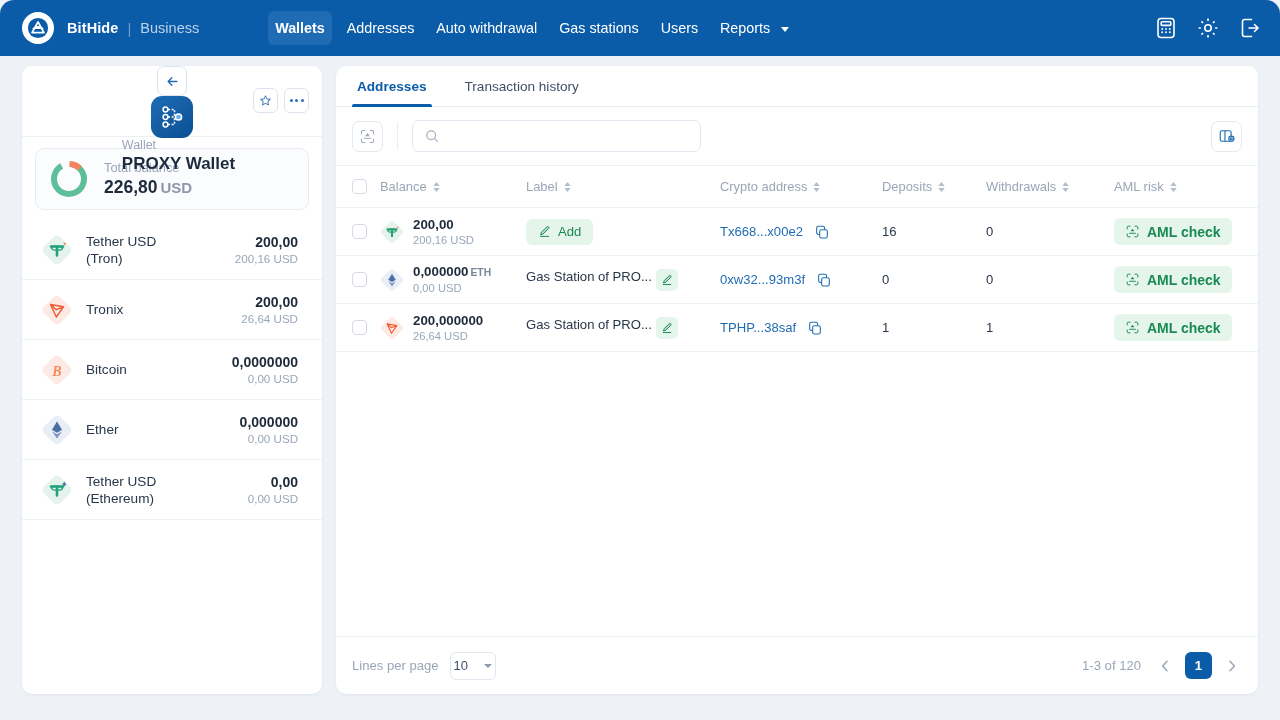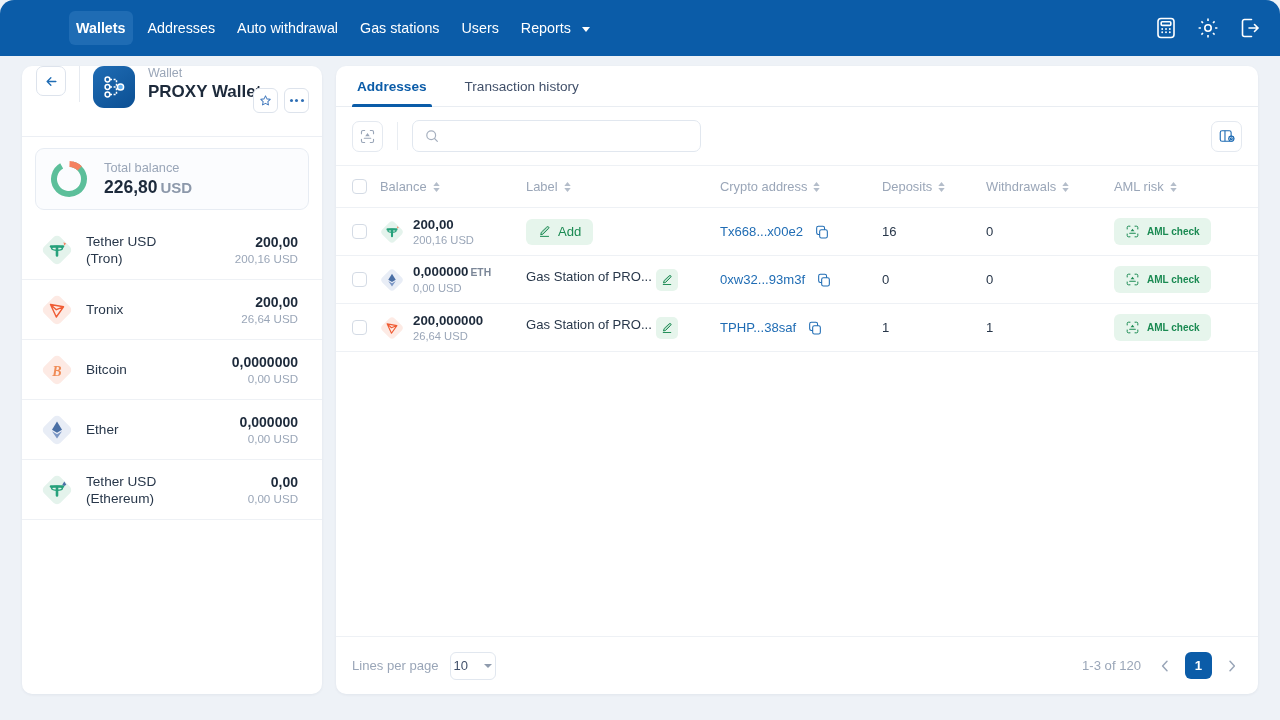--- a/index.html
+++ b/index.html
@@ -53,23 +53,24 @@
 
   
   .sidebar {
     position: absolute; left: 22px; top: 66px;
     width: 300px; height: 628px;
     background: #ffffff; border-radius: 10px;
     box-shadow: 0 1px 3px rgba(16,40,70,.06);
     overflow: hidden;
   }
   .wallet-head {
-    height: 71px; display: flex; align-items: flex-start;
+    height: 71px; display: flex; align-items: center;
     padding: 0 14px; border-bottom: 1px solid #eceff4;
     position: relative;
+    flex-direction: column;
   }
   .back-btn {
     width: 30px; height: 30px; border: 1px solid #dde3ec; border-radius: 7px;
     display: flex; align-items: center; justify-content: center;
     background: #fff; cursor: pointer; flex: none;
   }
   .head-divider { width: 1px; height: 36px; background: #e6eaf0; margin: 0 13px; }
   .wallet-avatar {
     width: 42px; height: 42px; border-radius: 11px;
     background: linear-gradient(145deg,#1f6cb4,#0b4f93);
@@ -180,21 +181,21 @@
   .pencil-btn {
     width: 22px; height: 22px; border-radius: 5px; background: #e6f5ec;
     display: flex; align-items: center; justify-content: center; cursor: pointer; flex: none;
   }
   .addr-cell { display: flex; align-items: center; gap: 11px; }
   .addr-link { color: #1f6cb4; font-size: 13.1px; cursor: pointer; }
   .copy-btn { cursor: pointer; display: block; }
   .aml-pill {
     display: inline-flex; align-items: center; gap: 7px;
     background: #e6f5ec; color: #1a8a52; border-radius: 6px;
-    height: 27px; padding: 0 11px; font-size: 10px; font-weight: bold; cursor: pointer;
+    height: 27px; padding: 0 11px; font-size: 14px; font-weight: bold; cursor: pointer;
   }
 
   
   .tfoot {
     position: absolute; left: 0; right: 0; bottom: 0; height: 58px;
     border-top: 1px solid #eef1f5; display: flex; align-items: center;
     padding: 0 16px;
   }
   .lpp-label { color: #9aa6b8; font-size: 13.1px; margin-right: 11px; }
   .lpp-select {
@@ -217,20 +218,32 @@
     border-radius: 6px; display: flex; align-items: center; justify-content: center;
     font-size: 13.2px; font-weight: bold; cursor: pointer;
   }
 </style>
 </head>
 <body>
 
 <div class="app">
 
   <div class="topnav">
+    <div class="brand">
+      <div class="logo-mark">
+        <svg width="22" height="22" viewBox="0 0 24 24">
+          <circle cx="12" cy="12" r="11" fill="#0b5ca8"></circle>
+          <path d="M12 5.5 L18.5 17 L5.5 17 Z" fill="none" stroke="#ffffff" stroke-width="1.9" stroke-linejoin="round"></path>
+          <path d="M5.6 13.2 A7.6 7.6 0 0 1 18.4 13.2 Z" fill="#ffffff"></path>
+        </svg>
+      </div>
+      <span class="brand-name">BitHide</span>
+      <span class="brand-sep">|</span>
+      <span class="brand-sub">Business</span>
+    </div>
 
     <div class="nav-items">
       <div class="nav-item active"><span>Wallets</span></div>
       <div class="nav-item"><span>Addresses</span></div>
       <div class="nav-item"><span>Auto withdrawal</span></div>
       <div class="nav-item"><span>Gas stations</span></div>
       <div class="nav-item"><span>Users</span></div>
       <div class="nav-item">
         <span>Reports</span><span class="nav-caret"></span>
       </div>

